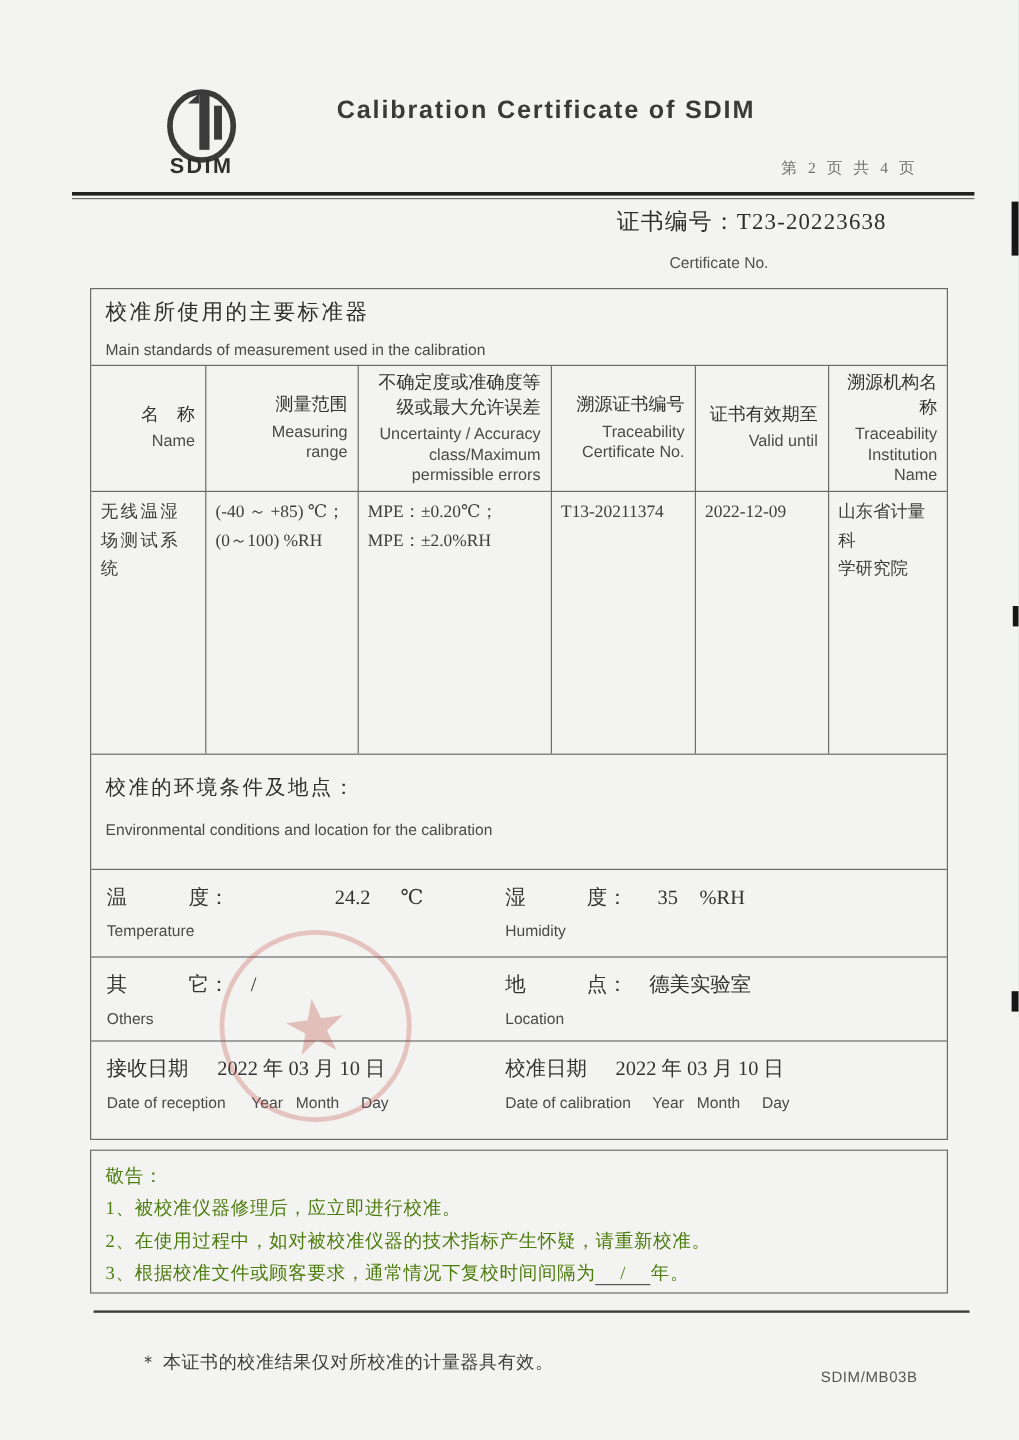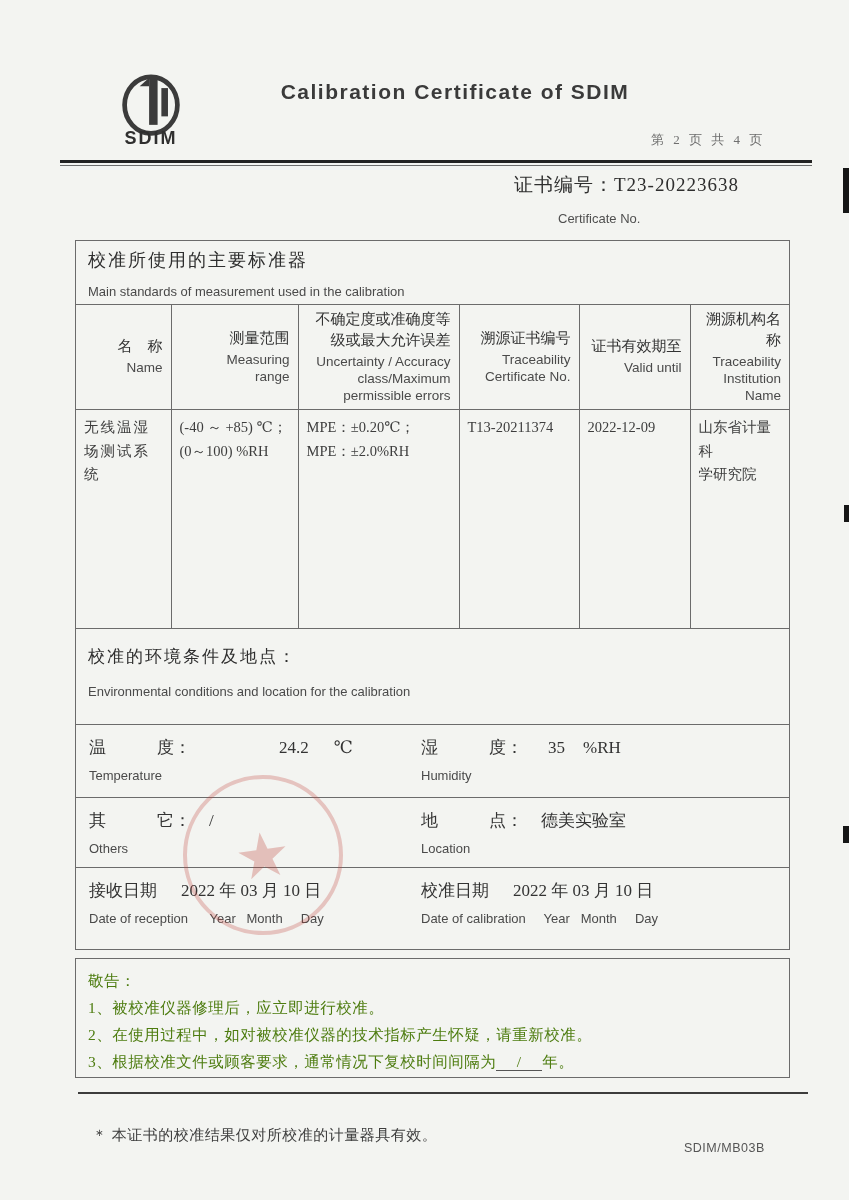--- a/index.html
+++ b/index.html
@@ -2,21 +2,21 @@
 <html><head>
 <meta charset="utf-8">
 <style>
   html,body{margin:0;padding:0;background:#d8d9d6;}
   .page{
     position:relative;width:849px;height:1200px;margin:0 auto;
     background:#f3f4f1;overflow:hidden;
     font-family:"Liberation Serif","DejaVu Serif",serif;color:#3a3a3a;
   }
   
-  .logo{position:absolute;left:99px;top:72px;width:104px;text-align:center;}
+  .logo{position:absolute;left:116px;top:72px;width:104px;text-align:center;}
   .logo svg{width:66px;height:68px;display:block;margin:0 auto;}
   .logo-text{font-family:"Liberation Sans",sans-serif;font-weight:bold;font-size:18px;
     letter-spacing:2px;color:#2f2f2f;margin-top:-12px;}
   .title-block{position:absolute;left:205px;top:70px;width:500px;text-align:center;}
   .title-cn{font-size:34px;font-weight:700;letter-spacing:1px;color:#2b2b2b;white-space:nowrap;}
   .title-en{margin-top:10px;font-family:"Liberation Sans",sans-serif;font-weight:700;
     font-size:21px;letter-spacing:1.5px;color:#3a3a3a;white-space:nowrap;}
   .page-info{position:absolute;left:651px;top:131px;font-size:13px;letter-spacing:3px;color:#6f6f6f;white-space:nowrap;}
   .header-rule{position:absolute;left:60px;top:160px;width:752px;height:2px;
     border-top:3px solid #222;border-bottom:1px solid #6d6d6d;}
@@ -63,21 +63,21 @@
     font-family:"DejaVu Sans",sans-serif;}
   
   .notices{position:absolute;left:75px;top:958px;width:715px;height:120px;
     border:1px solid #6b6b6b;box-sizing:border-box;padding:8px 14px 0 12px;}
   .notices div{font-size:15.5px;color:#4d7c0f;letter-spacing:0.5px;line-height:27px;}
   .underline-slot{display:inline-block;min-width:46px;text-align:center;
     border-bottom:1px solid #555;line-height:17px;}
   
   .footer-rule{position:absolute;left:78px;top:1092px;width:730px;border-top:2px solid #3c3c3c;}
   .footer-note-1{position:absolute;left:108px;top:1102px;font-size:15px;color:#3d3d3d;letter-spacing:0.5px;}
-  .footer-note-2{position:absolute;left:92px;top:1126px;font-size:15px;color:#3d3d3d;letter-spacing:0.5px;text-align:center;}
+  .footer-note-2{position:absolute;left:116px;top:1126px;font-size:15px;color:#3d3d3d;letter-spacing:0.5px;text-align:center;}
   .doc-code{position:absolute;left:684px;top:1141px;font-size:12.5px;color:#555;
     font-family:"Liberation Sans",sans-serif;letter-spacing:0.5px;}
   
   .artifact{position:absolute;background:#161616;}
   .art-1{right:0;top:168px;width:6px;height:45px;}
   .art-2{right:0;top:505px;width:5px;height:17px;}
   .art-3{right:0;top:826px;width:6px;height:17px;}
 </style>
 </head>
 <body>

